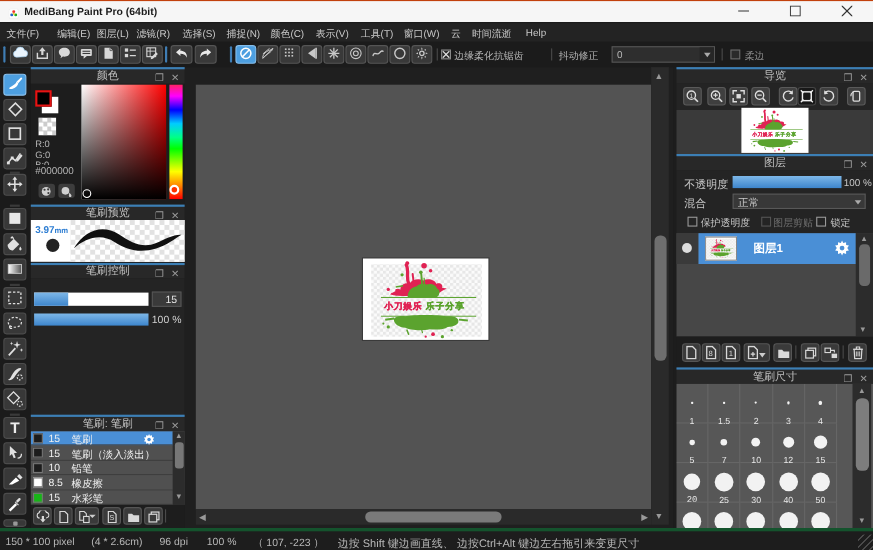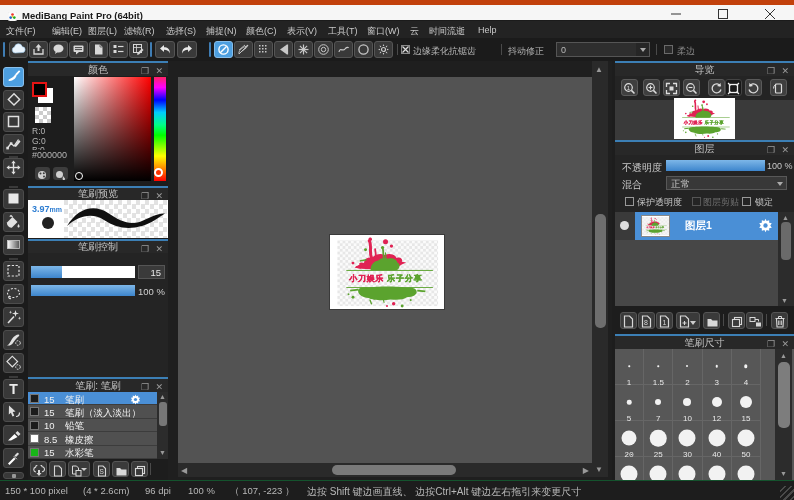--- a/index.html
+++ b/index.html
@@ -1,21 +1,21 @@
 <!DOCTYPE html>
 <html><head>
 <meta charset="utf-8">
 <style>
 * { margin:0; padding:0; box-sizing:border-box; }
 html,body { width:794px; height:500px; overflow:hidden; }
 body { font-family:"Liberation Sans", sans-serif; background:#1b1b1b; position:relative; }
 .abs { position:absolute; }
 
 
-#titlebar { left:0; top:0; width:794px; height:20px; background:#f6f6f6; border-top:5px solid #c2410c; }
+#titlebar { left:0; top:0; width:794px; height:20px; background:#f6f6f6; border-top:1px solid #c2410c; }
 #appicon { left:8px; top:7px; width:9px; height:9px; }
 #title { left:22px; top:4.5px; font-size:9.5px; color:#1a1a1a; font-weight:bold; letter-spacing:0px;}
 .winbtn { top:0; width:46px; height:20px; color:#333; text-align:center; }
 .winbtn svg { margin-top:4px; }
 
 
 #menubar { left:0; top:21px; width:794px; height:17px; background:#232323; }
 #menubar span { position:absolute; top:4px; font-size:9px; color:#c9c9c9; white-space:nowrap; }
 
 
@@ -46,21 +46,21 @@
 .bbtn { position:absolute; top:2px; width:17px; height:16px; background:#3a3a3a; border:1px solid #555; border-radius:3px; padding:1px 0 0 2px; }
 
 
 .nbtn { position:absolute; top:3px; width:17px; height:17px; background:#3f3f3f; border:1px solid #5a5a5a; border-radius:3px; padding:1px 0 0 1px; }
 .lbtn { position:absolute; top:6px; width:17px; height:17px; background:#3a3a3a; border:1px solid #555; border-radius:3px; padding:1px 0 0 2px; }
 .bscell { position:absolute; width:29.2px; height:36px; border-right:1px solid #666; border-bottom:1px solid #666; }
 .bscell .dot { position:absolute; left:50%; top:17px; transform:translate(-50%,-50%); background:#f2f2f2; border-radius:50%; }
 .bscell .lbl { position:absolute; width:100%; top:29px; text-align:center; font-size:8px; color:#e8e8e8; }
 
 
-#statusbar { left:0; top:480px; width:794px; height:20px; background:#1d1d1d; border-top:1px solid #14532d;text-decoration:underline;}
+#statusbar { left:0; top:480px; width:794px; height:20px; background:#1d1d1d; border-top:3px solid #14532d;text-decoration:underline;}
 #statusbar span { position:absolute; top:4px; font-size:9.5px; color:#b8b8b8; white-space:nowrap; }
 </style>
 </head>
 <body>
 
 <div id="titlebar" class="abs">
   <svg id="appicon" class="abs" viewBox="0 0 14 14">
     <rect x="0" y="0" width="14" height="14" rx="3" fill="#fdfdfd" stroke="#ddd" stroke-width="0.5"></rect>
     <circle cx="7" cy="4" r="2.1" fill="#e33"></circle>
     <circle cx="4.2" cy="8.6" r="2.1" fill="#26c"></circle>

